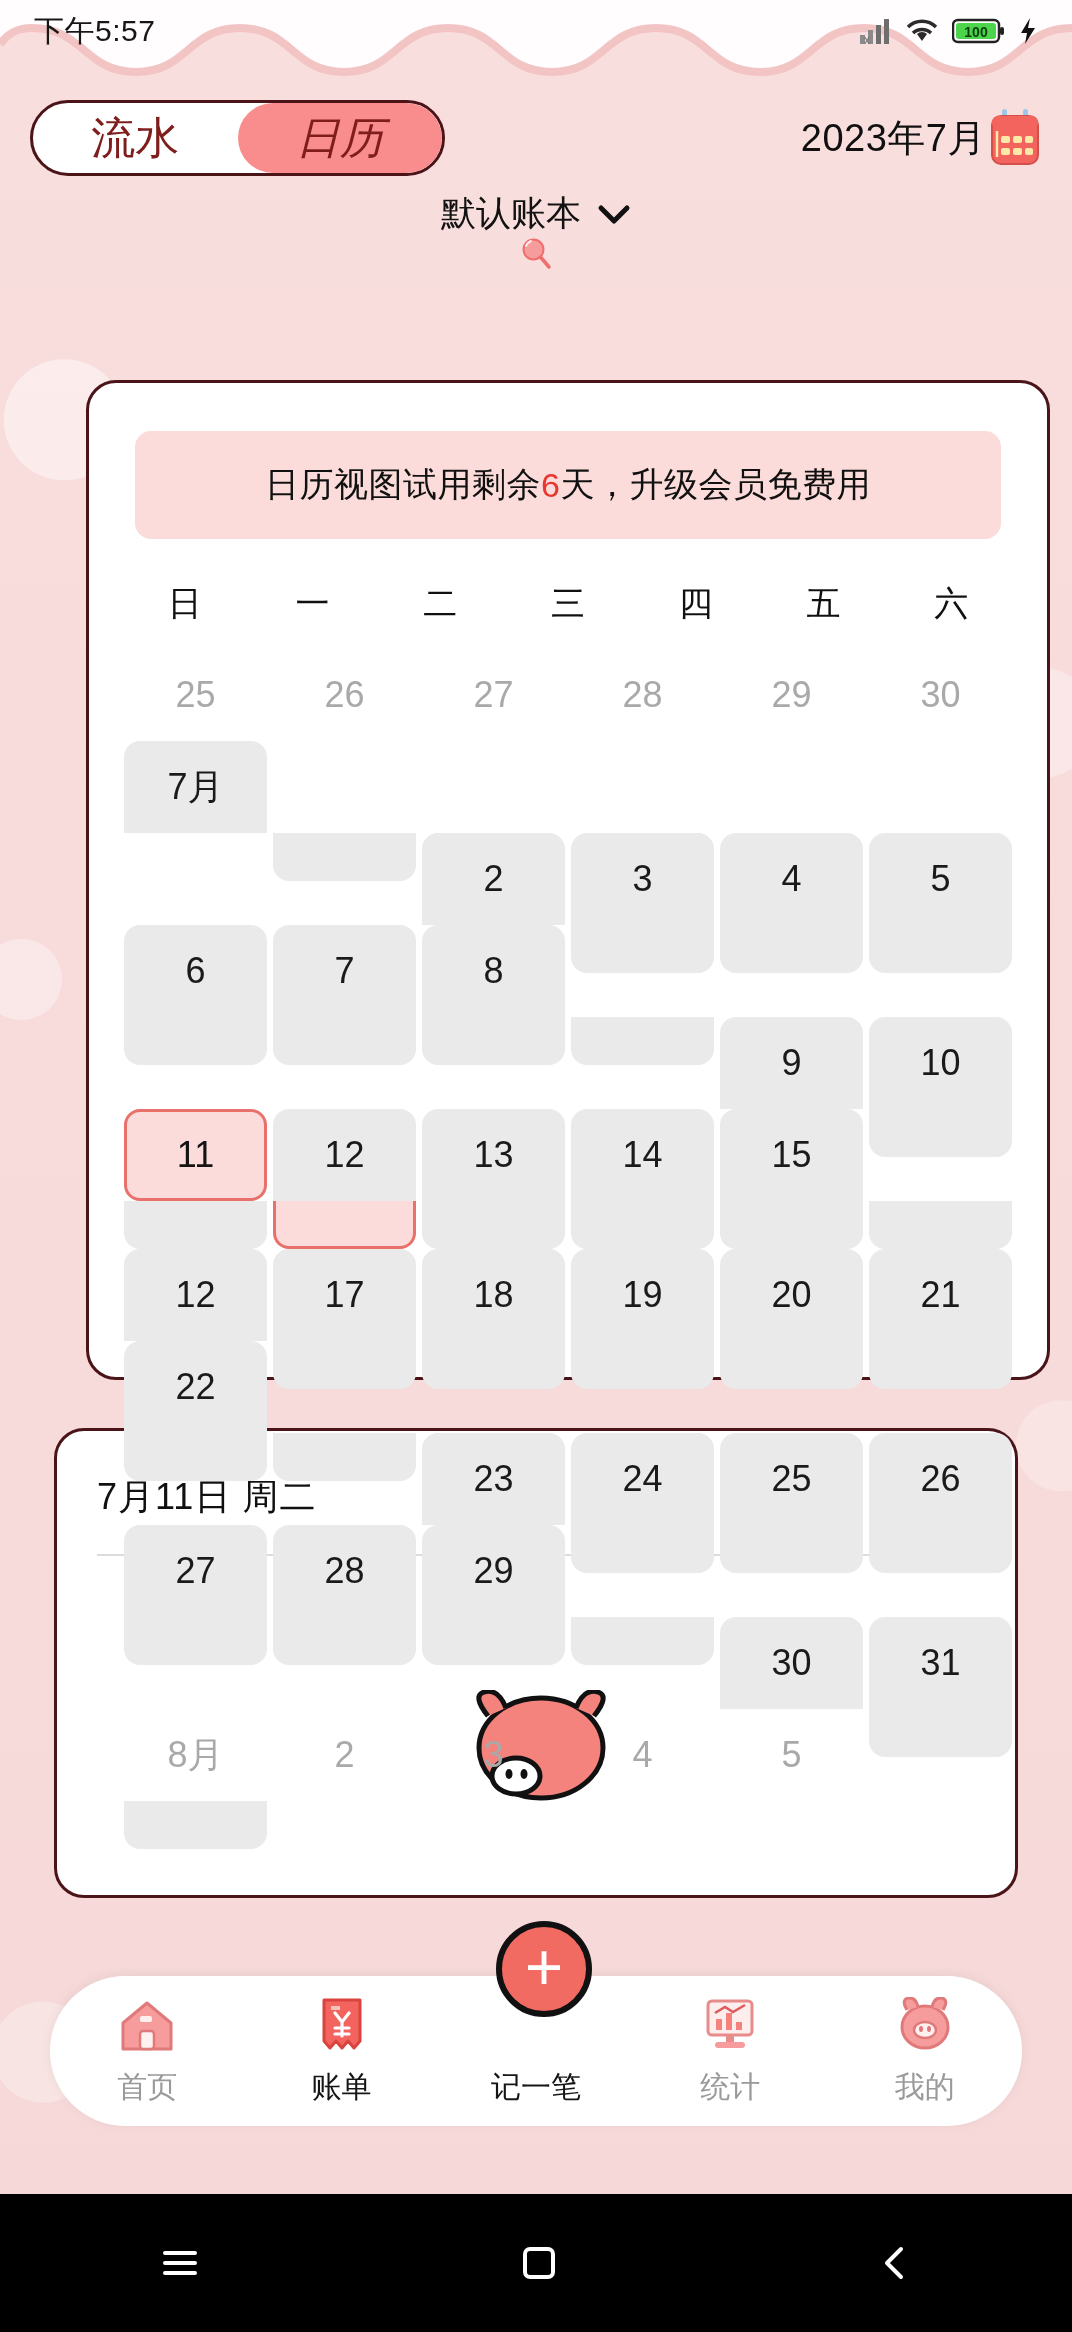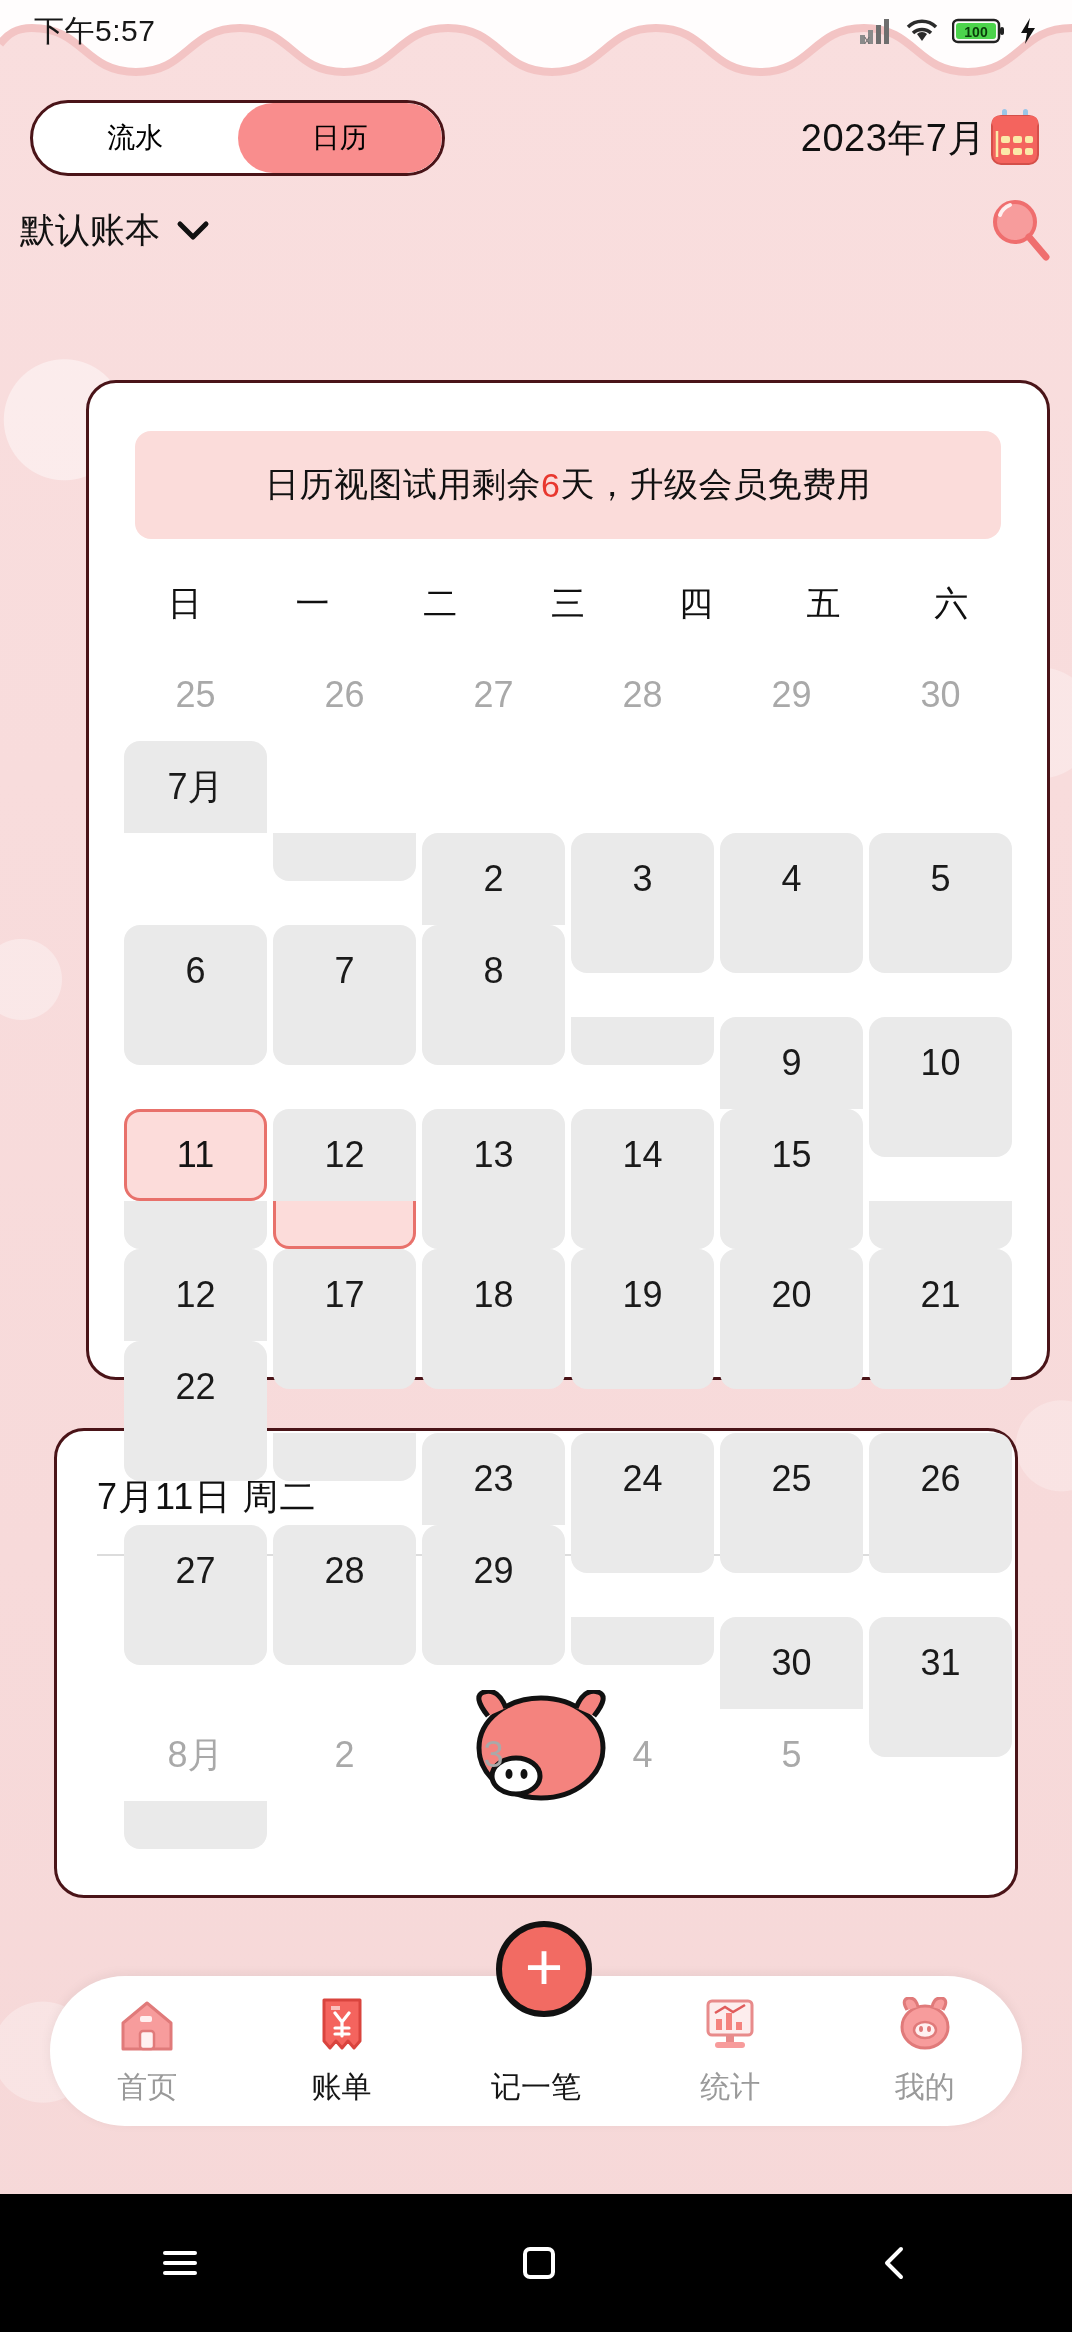--- a/index.html
+++ b/index.html
@@ -41,31 +41,31 @@
     display:flex; align-items:center; justify-content:space-between;
     padding:0 30px; z-index:30;
   }
   .seg {
     width:415px; height:76px; border-radius:38px;
     background:#FFFFFF; border:3px solid #4A1418;
     display:flex; align-items:center; overflow:hidden; position:relative;
   }
   .seg-item {
     flex:1; height:100%; display:flex; align-items:center; justify-content:center;
-    font-size:28px; color:#000000; font-weight:500;
-  }
-  .seg-item.active { background:#F98D8D; border-radius:38px; }
+    font-size:44px; color:#7f1d1d; font-weight:500;
+  }
+  .seg-item.active { background:#F98D8D; border-radius:38px;font-style:italic; }
   .month-wrap { display:flex; align-items:center; gap:2px; }
   .month-label { font-size:38px; color:#101010; font-weight:500; letter-spacing:.5px; }
 
   
   #accountrow {
     position:absolute; top:190px; left:0; width:1072px; height:80px;
     display:flex; align-items:center; justify-content:space-between;
-    padding:0 20px; z-index:30;
+    padding:0 70px; z-index:30;flex-direction:column;
   }
   .acct { display:flex; align-items:center; gap:16px; }
   .acct-label { font-size:35px; color:#121212; font-weight:500; }
 
   
   #calcard {
     position:absolute; top:380px; left:54px; width:964px; height:1000px;
     background:#FFFFFF; border:3px solid #4A1418; border-radius:30px;
     z-index:25; padding:30px 22px 0 22px;margin-left:32px;
   }

